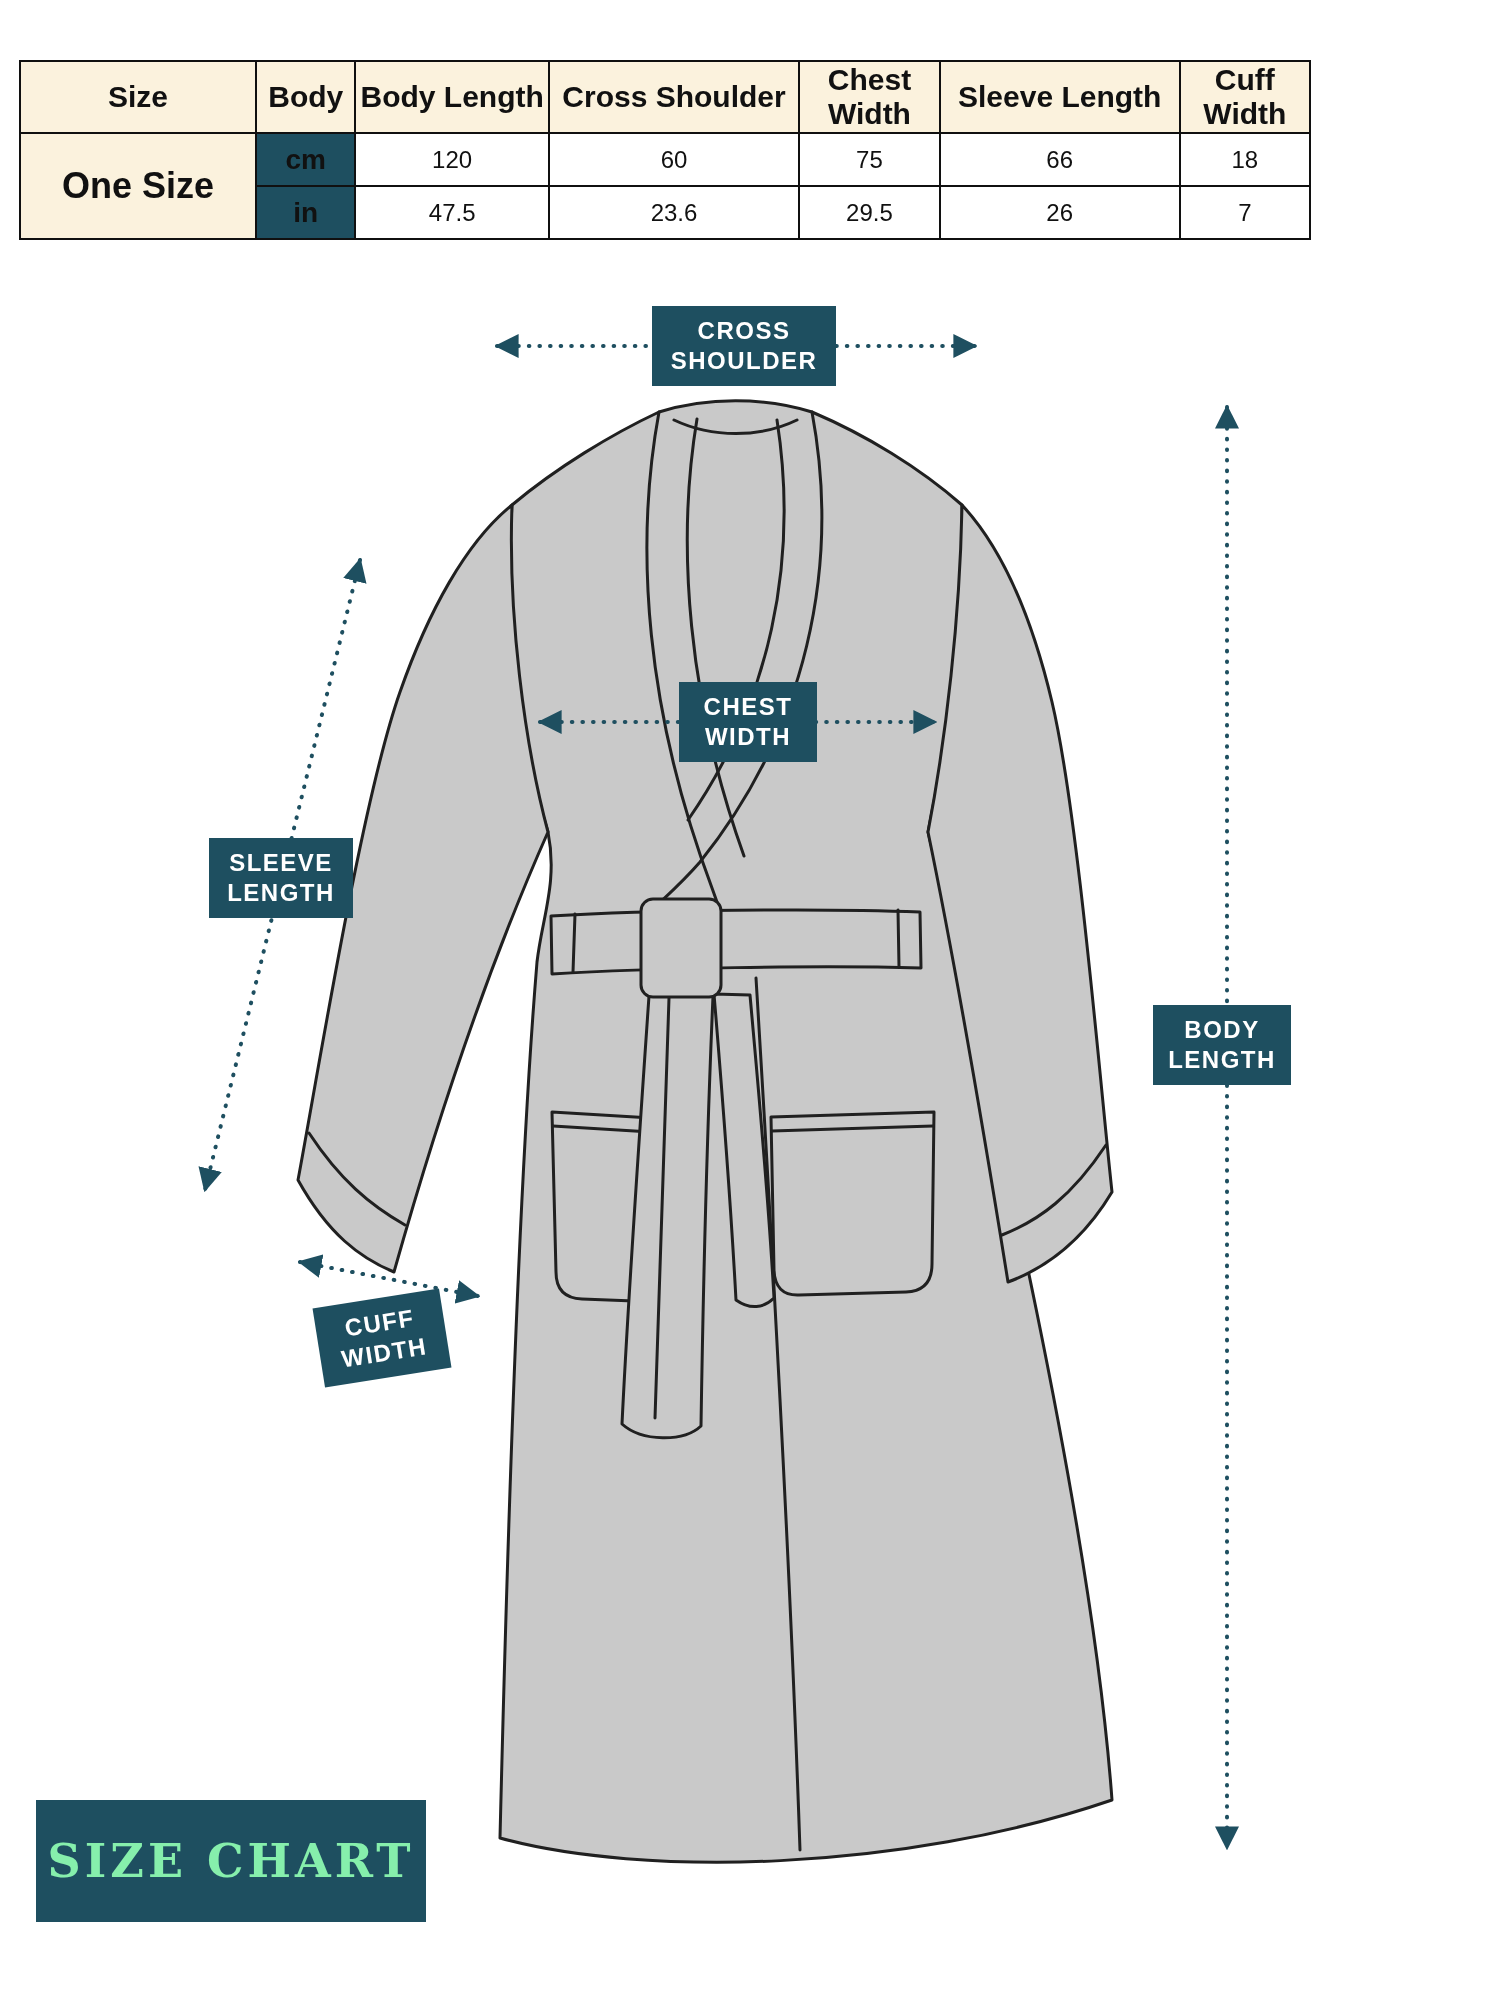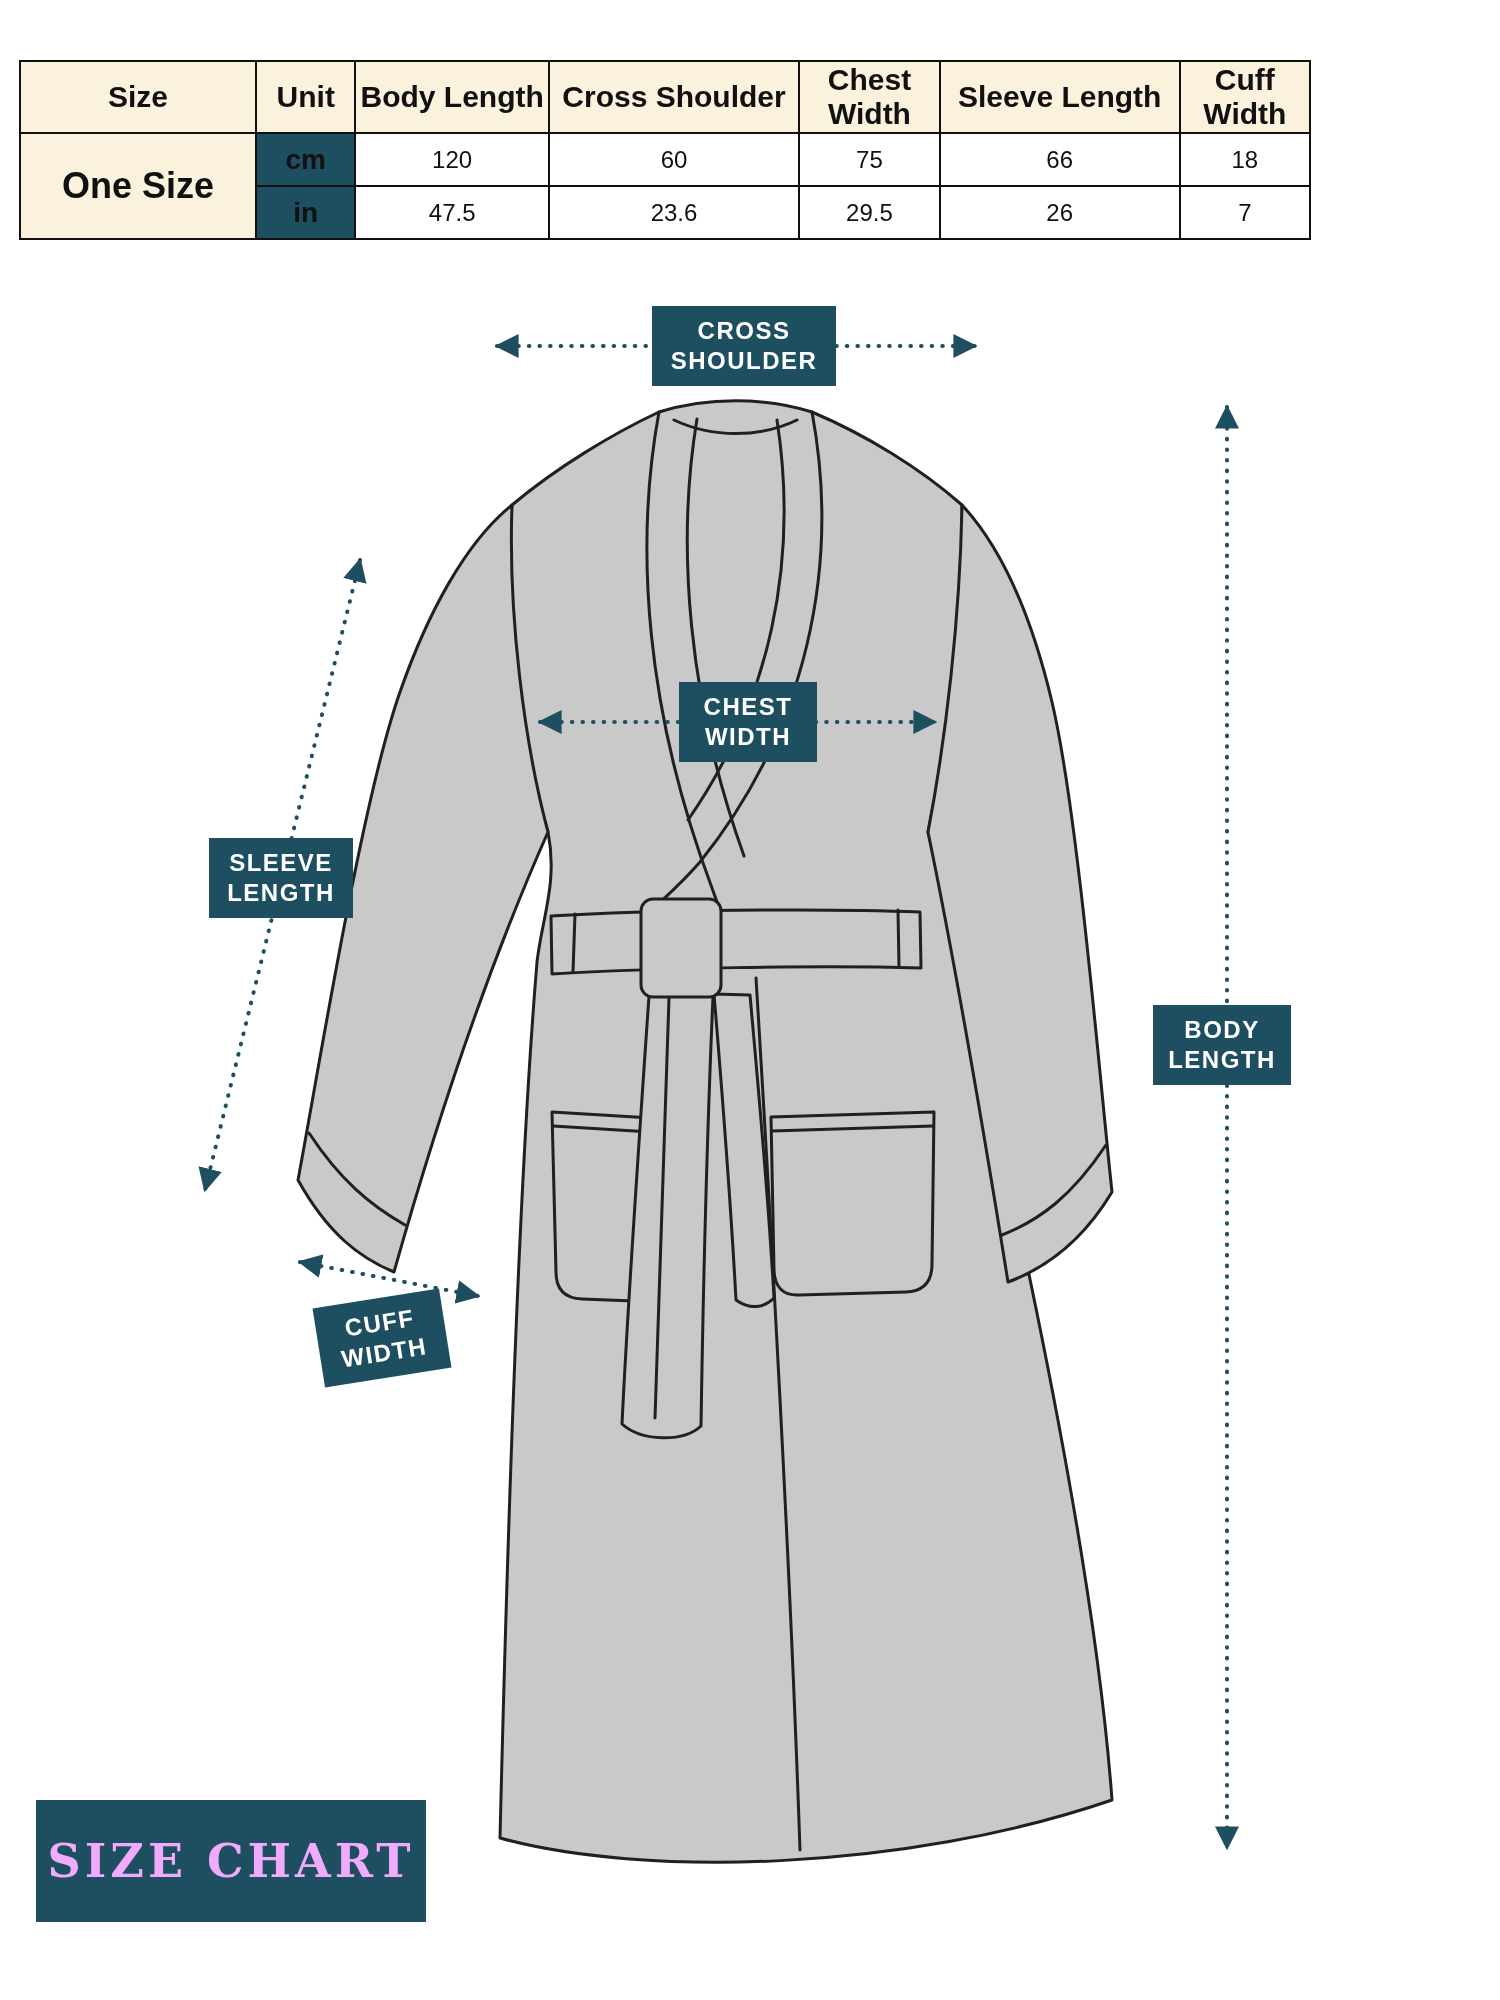--- a/index.html
+++ b/index.html
@@ -27,42 +27,42 @@
   .mlabel.cross{left:744px;top:346px;width:156px;}
   .mlabel.chest{left:748px;top:722px;width:110px;}
   .mlabel.sleeve{left:281px;top:878px;width:116px;}
   .mlabel.body{left:1222px;top:1045px;width:110px;}
   .mlabel.cuff{left:382px;top:1338px;width:100px;transform:translate(-50%,-50%) rotate(-9deg);}
 
   
   .size-chart-badge{position:absolute;left:36px;top:1800px;width:390px;height:122px;
       background:#1e4f60;display:flex;align-items:center;justify-content:center;}
   .size-chart-badge span{font-family:"DejaVu Serif","Liberation Serif",serif;
-      font-weight:700;font-size:46px;letter-spacing:4px;color:#f0abfc;}
+      font-weight:700;font-size:46px;letter-spacing:4px;color:#86efac;}
 </style>
 </head>
 <body>
 
 <div class="page">
 
   <div class="size-table-wrap">
     <table class="size-table">
       <colgroup>
         <col style="width:18.3%">
           <col style="width:7.7%">
           <col style="width:15.0%">
         <col style="width:19.4%">
           <col style="width:10.9%">
           <col style="width:18.6%">
           <col style="width:10.1%">
       </colgroup>
       <thead>
         <tr>
           <th>Size</th>
-          <th>Unit</th>
+          <th>Body</th>
           <th>Body Length</th>
           <th>Cross Shoulder</th>
           <th>Chest Width</th>
           <th>Sleeve Length</th>
           <th>Cuff Width</th>
         </tr>
       </thead>
       <tbody>
         <tr>
           <td class="size-name" rowspan="2">One Size</td>

